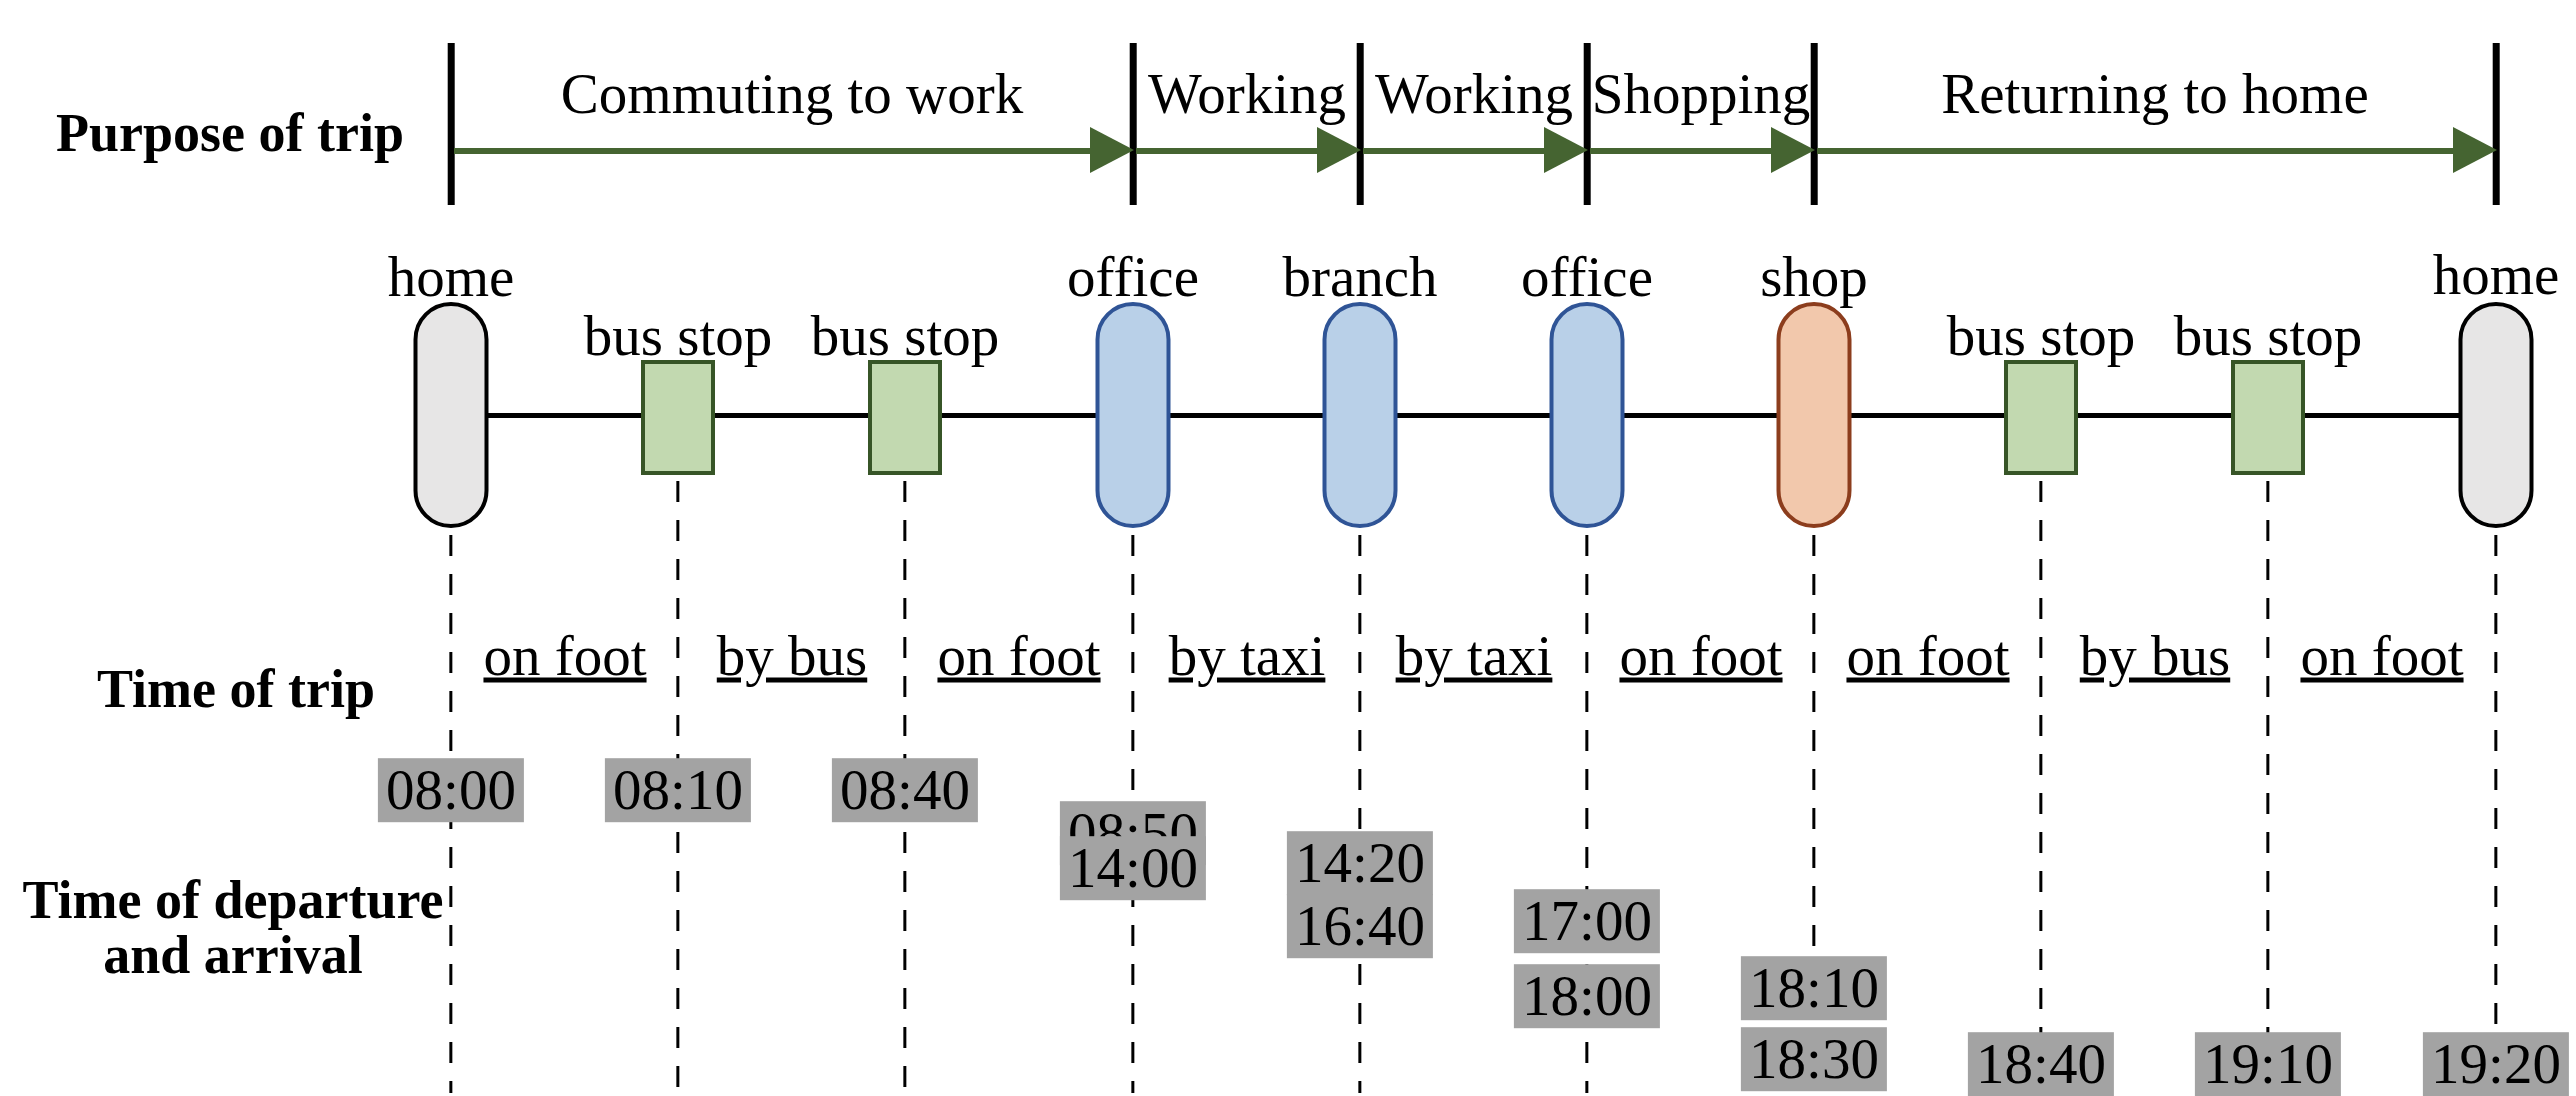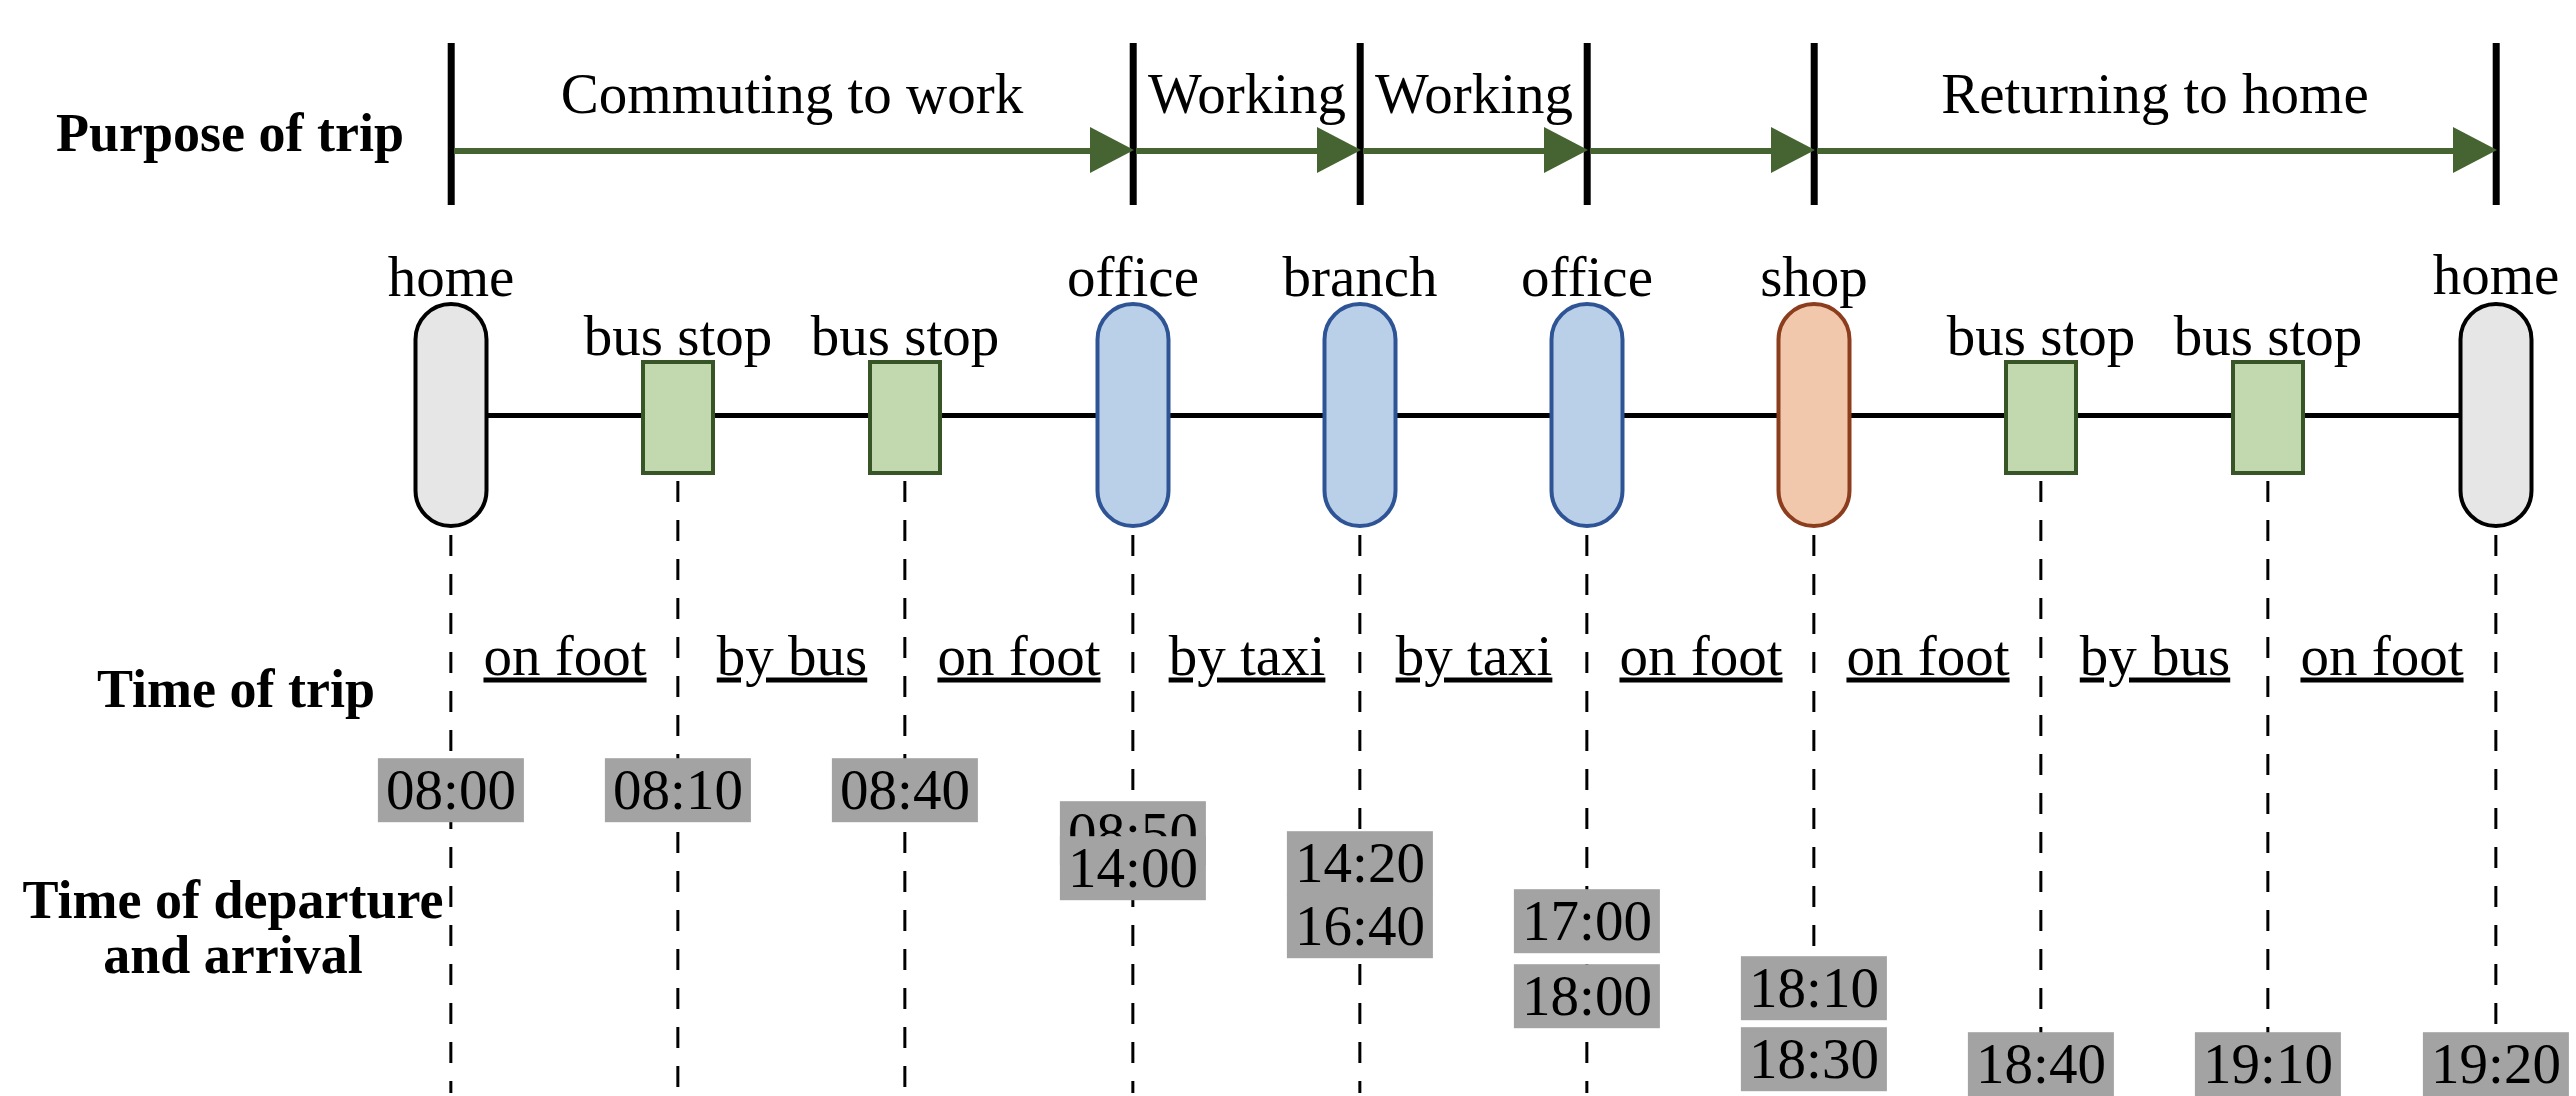--- a/index.html
+++ b/index.html
@@ -81,20 +81,21 @@
   <div class="aline" style="left:1363px;width:181px;"></div>
   <div class="ahead" style="left:1544px;"></div>
   <div class="aline" style="left:1590px;width:181px;"></div>
   <div class="ahead" style="left:1771px;"></div>
   <div class="aline" style="left:1817px;width:636px;"></div>
   <div class="ahead" style="left:2453px;"></div>
 
   <div class="seg-label" style="left:792px;">Commuting to work</div>
   <div class="seg-label" style="left:1247px;">Working</div>
   <div class="seg-label" style="left:1474px;">Working</div>
+  <div class="seg-label" style="left:1701px;">Shopping</div>
   <div class="seg-label" style="left:2155px;">Returning to home</div>
 
   <div class="mainline"></div>
 
   <div class="node pill home" style="left:451px;"></div>
   <div class="node busstop" style="left:678px;"></div>
   <div class="node busstop" style="left:905px;"></div>
   <div class="node pill office" style="left:1133px;"></div>
   <div class="node pill office" style="left:1360px;"></div>
   <div class="node pill office" style="left:1587px;"></div>

